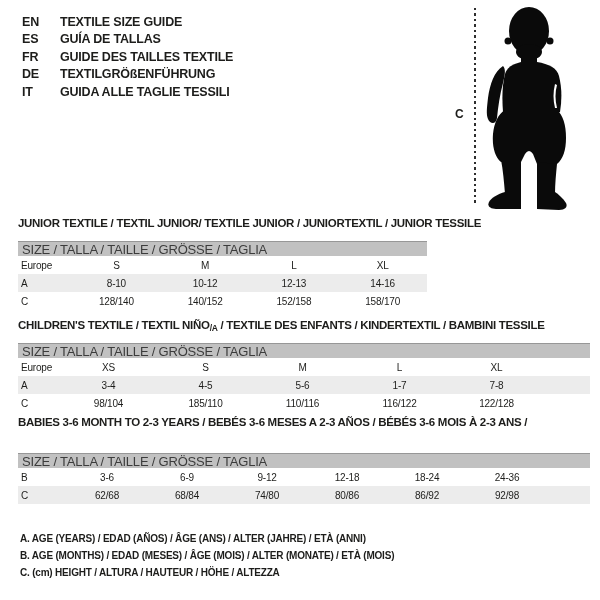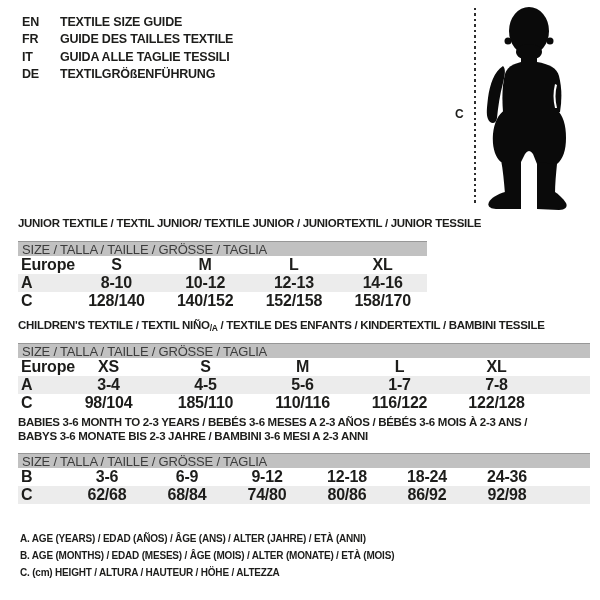--- a/index.html
+++ b/index.html
@@ -19,21 +19,21 @@
   .measure-label { position:absolute; left:455px; top:107px; font-size:12px; font-weight:bold; }
   .silhouette { position:absolute; left:479px; top:4px; width:100px; height:210px; }
 
   
   .tbl-title { position:absolute; left:18px; font-size:11.5px; font-weight:bold; letter-spacing:-0.3px; white-space:nowrap; }
   .tbl-title .sub-part { font-size:8.5px; vertical-align:-2px; }
   .t3-title { line-height:13.5px; }
   .size-table { position:absolute; left:18px; }
   .size-bar { height:15px; background:#c1c1c1; border-top:1px solid #979797;
     display:flex; align-items:center; padding-left:4px; font-size:13px; color:#3c3c3c; }
-  .tbl-row { display:grid; height:18px; align-items:center; font-size:16px;font-weight:bold; }
+  .tbl-row { display:grid; height:18px; align-items:center; font-size:10px; }
   .tbl-row.stripe { background:#ececec; }
   #table1 { top:241px; width:409px; }
   #table1 .tbl-row { grid-template-columns:54px repeat(4,1fr); }
   #table2 { top:343px; width:572px; }
   #table2 .tbl-row { grid-template-columns:42px repeat(5,97px); }
   #table3 { top:453px; width:572px; }
   #table3 .tbl-row { grid-template-columns:49px repeat(6,80px); }
   .cell-label { text-align:left; padding-left:3px; }
   .cell-val { text-align:center; }
 
@@ -45,30 +45,34 @@
 <body>
 
 <div class="canvas">
 
   <div class="lang-block">
     <div class="lang-row">
       <span class="lang-code">EN</span>
       <span class="lang-title">TEXTILE SIZE GUIDE</span>
     </div>
     <div class="lang-row">
+      <span class="lang-code">ES</span>
+      <span class="lang-title">GUÍA DE TALLAS</span>
+    </div>
+    <div class="lang-row">
       <span class="lang-code">FR</span>
       <span class="lang-title">GUIDE DES TAILLES TEXTILE</span>
     </div>
     <div class="lang-row">
+      <span class="lang-code">DE</span>
+      <span class="lang-title">TEXTILGRÖßENFÜHRUNG</span>
+    </div>
+    <div class="lang-row">
       <span class="lang-code">IT</span>
       <span class="lang-title">GUIDA ALLE TAGLIE TESSILI</span>
-    </div>
-    <div class="lang-row">
-      <span class="lang-code">DE</span>
-      <span class="lang-title">TEXTILGRÖßENFÜHRUNG</span>
     </div>
   </div>
 
   <div class="measure-line"></div>
   <div class="measure-label">C</div>
   <svg class="silhouette" viewBox="0 0 100 210" xmlns="http://www.w3.org/2000/svg">
     <g fill="#0a0a0a">
       <ellipse cx="50" cy="27" rx="20" ry="24"></ellipse>
       <circle cx="29" cy="37" r="3.5"></circle>
       <circle cx="71" cy="37" r="3.5"></circle>
@@ -137,21 +141,20 @@
       <span class="cell-val">98/104</span>
       <span class="cell-val">185/110</span>
       <span class="cell-val">110/116</span>
       <span class="cell-val">116/122</span>
       <span class="cell-val">122/128</span>
     </div>
   </div>
 
   <div class="tbl-title t3-title" style="top:416px">
     <div>BABIES 3-6 MONTH TO 2-3 YEARS / BEBÉS 3-6 MESES A 2-3 AÑOS / BÉBÉS 3-6 MOIS À 2-3 ANS /</div>
-    <div>BABYS 3-6 MONATE BIS 2-3 JAHRE / BAMBINI 3-6 MESI A 2-3 ANNI</div>
   </div>
   <div class="size-table" id="table3">
     <div class="size-bar">SIZE / TALLA / TAILLE / GRÖSSE / TAGLIA</div>
     <div class="tbl-row">
       <span class="cell-label">B</span>
       <span class="cell-val">3-6</span>
       <span class="cell-val">6-9</span>
       <span class="cell-val">9-12</span>
       <span class="cell-val">12-18</span>
       <span class="cell-val">18-24</span>

